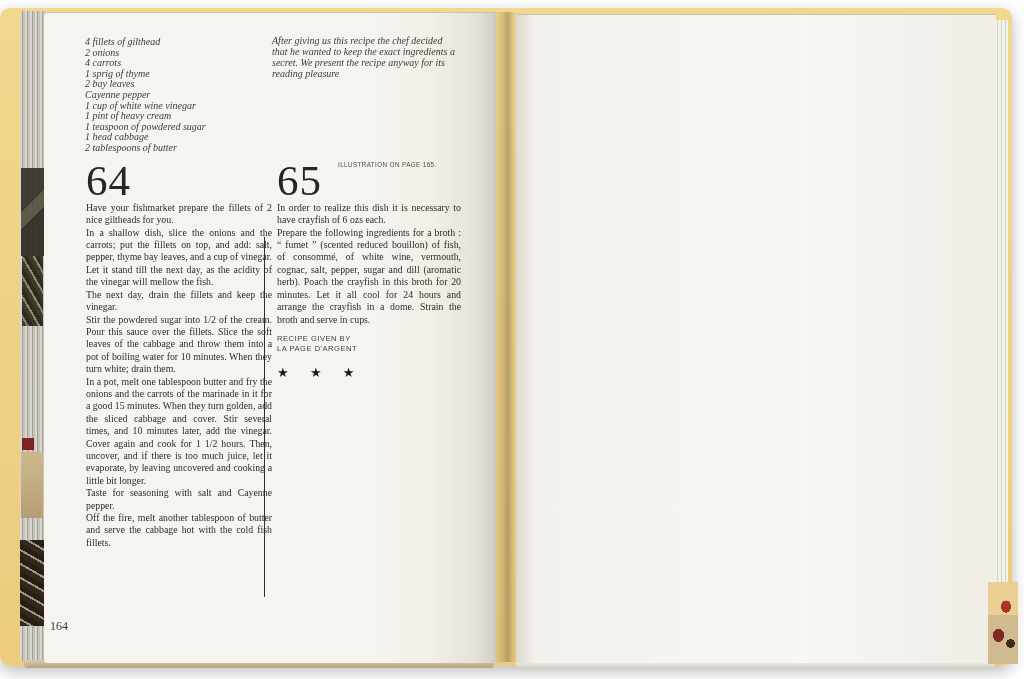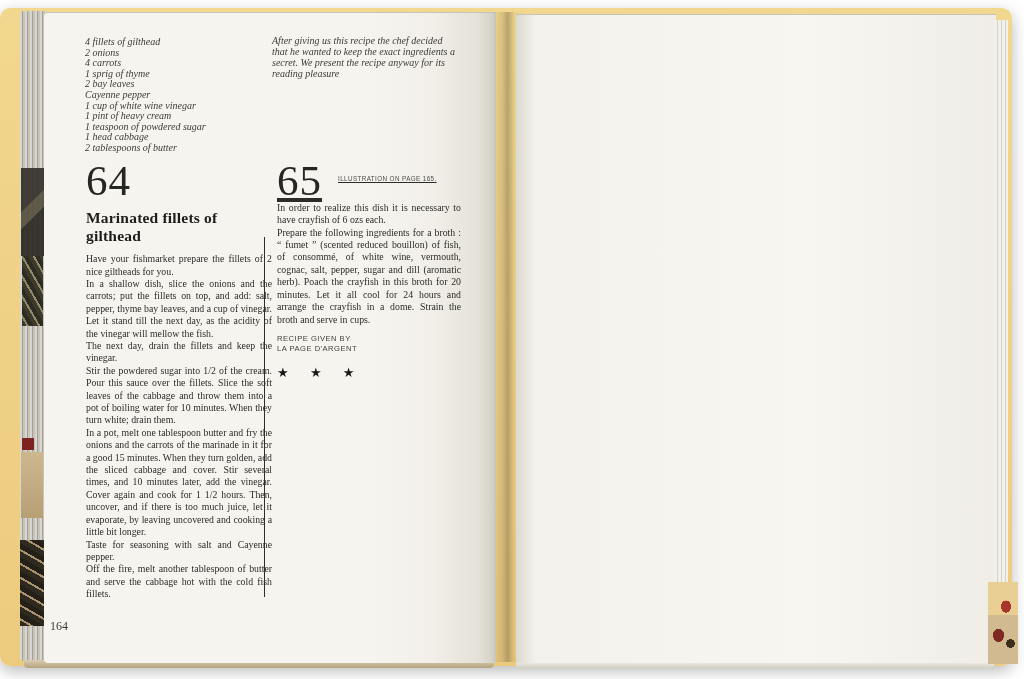--- a/index.html
+++ b/index.html
@@ -34,21 +34,21 @@
         linear-gradient(180deg,#e9cf94 0 40%,#d2ba90 40% 100%);}
   .book-bottom-l{position:absolute;left:24px;top:660px;width:470px;height:8px;background:linear-gradient(180deg,#d9cdb2,#b6a17e);border-radius:0 0 4px 4px;}
   .book-bottom-r{position:absolute;left:516px;top:662px;width:478px;height:7px;background:linear-gradient(180deg,#eeece4,#cfccc0);}
   
   .ingredients{position:absolute;left:41px;top:24px;width:200px;font-style:italic;font-size:10px;line-height:10.6px;color:#3b3b37;}
   .chef-note{position:absolute;left:228px;top:22px;width:185px;font-style:italic;font-size:10px;line-height:11px;color:#3b3b37;}
   .col{position:absolute;top:148px;width:186px;}
   .col1{left:42px;}
   .col2{left:233px;width:184px;}
   .recipe-number{font-size:43px;line-height:.95;color:#262622;letter-spacing:1px;}
-  .num-row{display:flex;align-items:center;gap:16px;text-decoration:underline;}
+  .num-row{display:flex;align-items:flex-start;gap:16px;}
   .illus-note{font-family:"Liberation Sans",sans-serif;font-size:6.3px;letter-spacing:.4px;color:#4c4c46;padding-bottom:6px;white-space:nowrap;}
   .recipe-title{font-size:15.5px;font-weight:bold;line-height:1.14;color:#1d1d1a;margin:7px 0 9px 0;letter-spacing:.2px;}
   .body-text p{margin:0;font-size:9.8px;line-height:12.4px;text-align:justify;color:#2b2b28;}
   .credit{font-family:Liberation Sans, sans-serif;font-size:7.6px;letter-spacing:.5px;color:#3e3e3a;line-height:1.35;margin-top:8px;}
   .stars{font-size:13px;letter-spacing:9px;margin-top:11px;color:#171714;}
   .divider{position:absolute;left:220px;top:224px;width:1px;height:360px;background:#2e2e2a;}
   .folio{position:absolute;left:6px;top:606px;font-size:12px;color:#3a3a36;}
 </style>
 </head>
 <body>
@@ -78,21 +78,20 @@
       <div>1 head cabbage</div>
       <div>2 tablespoons of butter</div>
     </div>
 
     <div class="chef-note">After giving us this recipe the chef decided that he wanted to keep the exact ingredients a secret. We present the recipe anyway for its reading pleasure</div>
 
     <div class="divider"></div>
 
     <div class="col col1">
       <div class="recipe-number">64</div>
-      <div class="recipe-title">Marinated fillets of gilthead</div>
       <div class="body-text">
         <p>Have your fishmarket prepare the fillets of 2 nice giltheads for you.</p>
         <p>In a shallow dish, slice the onions and the carrots; put the fillets on top, and add: salt, pepper, thyme bay leaves, and a cup of vinegar. Let it stand till the next day, as the acidity of the vinegar will mellow the fish.</p>
         <p>The next day, drain the fillets and keep the vinegar.</p>
         <p>Stir the powdered sugar into 1/2 of the cream. Pour this sauce over the fillets. Slice the soft leaves of the cabbage and throw them into a pot of boiling water for 10 minutes. When they turn white; drain them.</p>
         <p>In a pot, melt one tablespoon butter and fry the onions and the carrots of the marinade in it for a good 15 minutes. When they turn golden, add the sliced cabbage and cover. Stir several times, and 10 minutes later, add the vinegar. Cover again and cook for 1 1/2 hours. Then, uncover, and if there is too much juice, let it evaporate, by leaving uncovered and cooking a little bit longer.</p>
         <p>Taste for seasoning with salt and Cayenne pepper.</p>
         <p>Off the fire, melt another tablespoon of butter and serve the cabbage hot with the cold fish fillets.</p>
       </div>
     </div>

